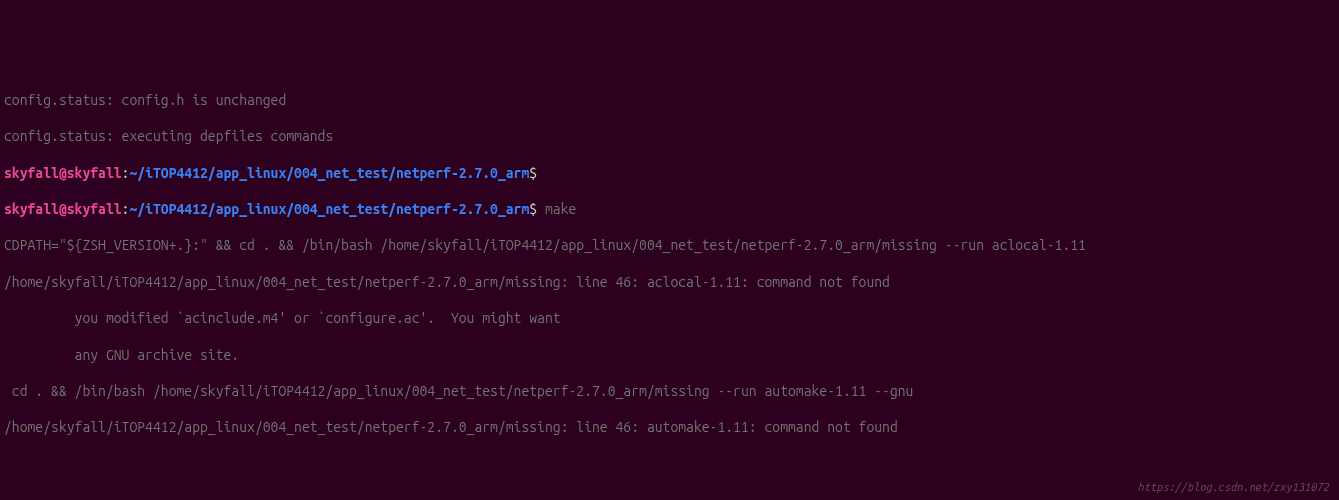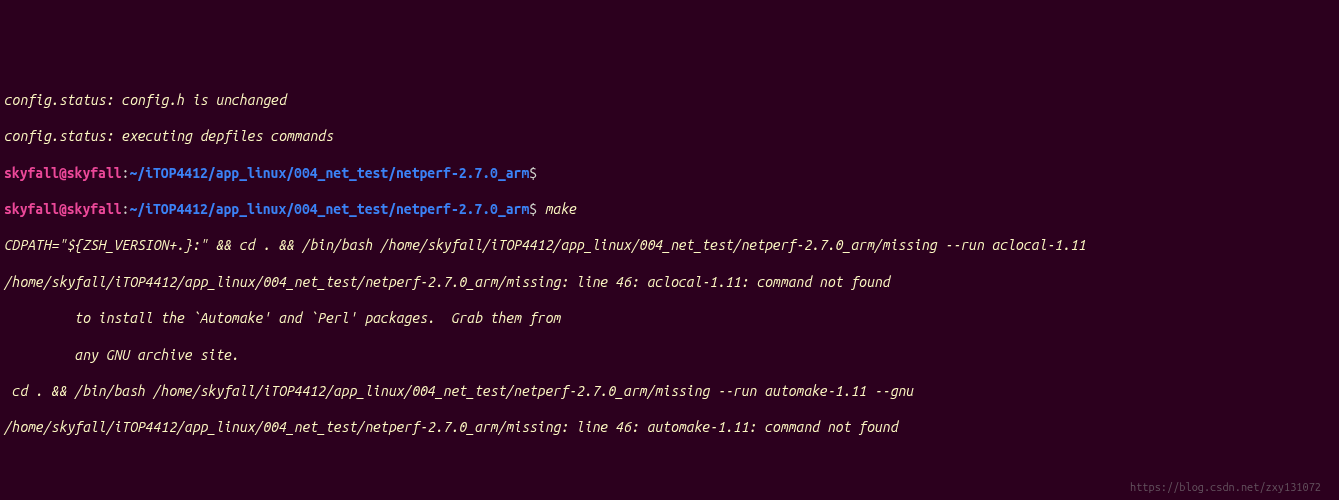--- a/index.html
+++ b/index.html
@@ -30,45 +30,45 @@
       font-weight: bold;
     }
     .path {
       color: #3b82f6;
       font-weight: bold;
     }
     .dollar {
       color: #d3d7cf;
     }
     .output {
-      color: #fef9c3;
-      font-style: italic;
+      color: #737373;
     }
     .watermark {
       position: absolute;
       bottom: 6px;
-      right: 18px;
+      right: 10px;
       color: #888;
       font-size: 11px;
       opacity: 0.6;
+      font-style: italic;
     }
   </style>
 </head>
 <body>
 
 
 
 <div class="terminal">
 <div class="line output">config.status: config.h is unchanged</div>
 <div class="line output">config.status: executing depfiles commands</div>
 <div class="line"><span class="user-host">skyfall@skyfall</span><span class="dollar">:</span><span class="path">~/iTOP4412/app_linux/004_net_test/netperf-2.7.0_arm</span><span class="dollar">$</span><span class="output"></span></div>
 <div class="line"><span class="user-host">skyfall@skyfall</span><span class="dollar">:</span><span class="path">~/iTOP4412/app_linux/004_net_test/netperf-2.7.0_arm</span><span class="dollar">$</span><span class="output"> make</span></div>
 <div class="line output">CDPATH="${ZSH_VERSION+.}:" &amp;&amp; cd . &amp;&amp; /bin/bash /home/skyfall/iTOP4412/app_linux/004_net_test/netperf-2.7.0_arm/missing --run aclocal-1.11 </div>
 <div class="line output">/home/skyfall/iTOP4412/app_linux/004_net_test/netperf-2.7.0_arm/missing: line 46: aclocal-1.11: command not found</div>
-<div class="line output">         to install the `Automake' and `Perl' packages.  Grab them from</div>
+<div class="line output">         you modified `acinclude.m4' or `configure.ac'.  You might want</div>
 <div class="line output">         any GNU archive site.</div>
 <div class="line output"> cd . &amp;&amp; /bin/bash /home/skyfall/iTOP4412/app_linux/004_net_test/netperf-2.7.0_arm/missing --run automake-1.11 --gnu </div>
 <div class="line output">/home/skyfall/iTOP4412/app_linux/004_net_test/netperf-2.7.0_arm/missing: line 46: automake-1.11: command not found</div>
 
 
 
 
 
 
 

